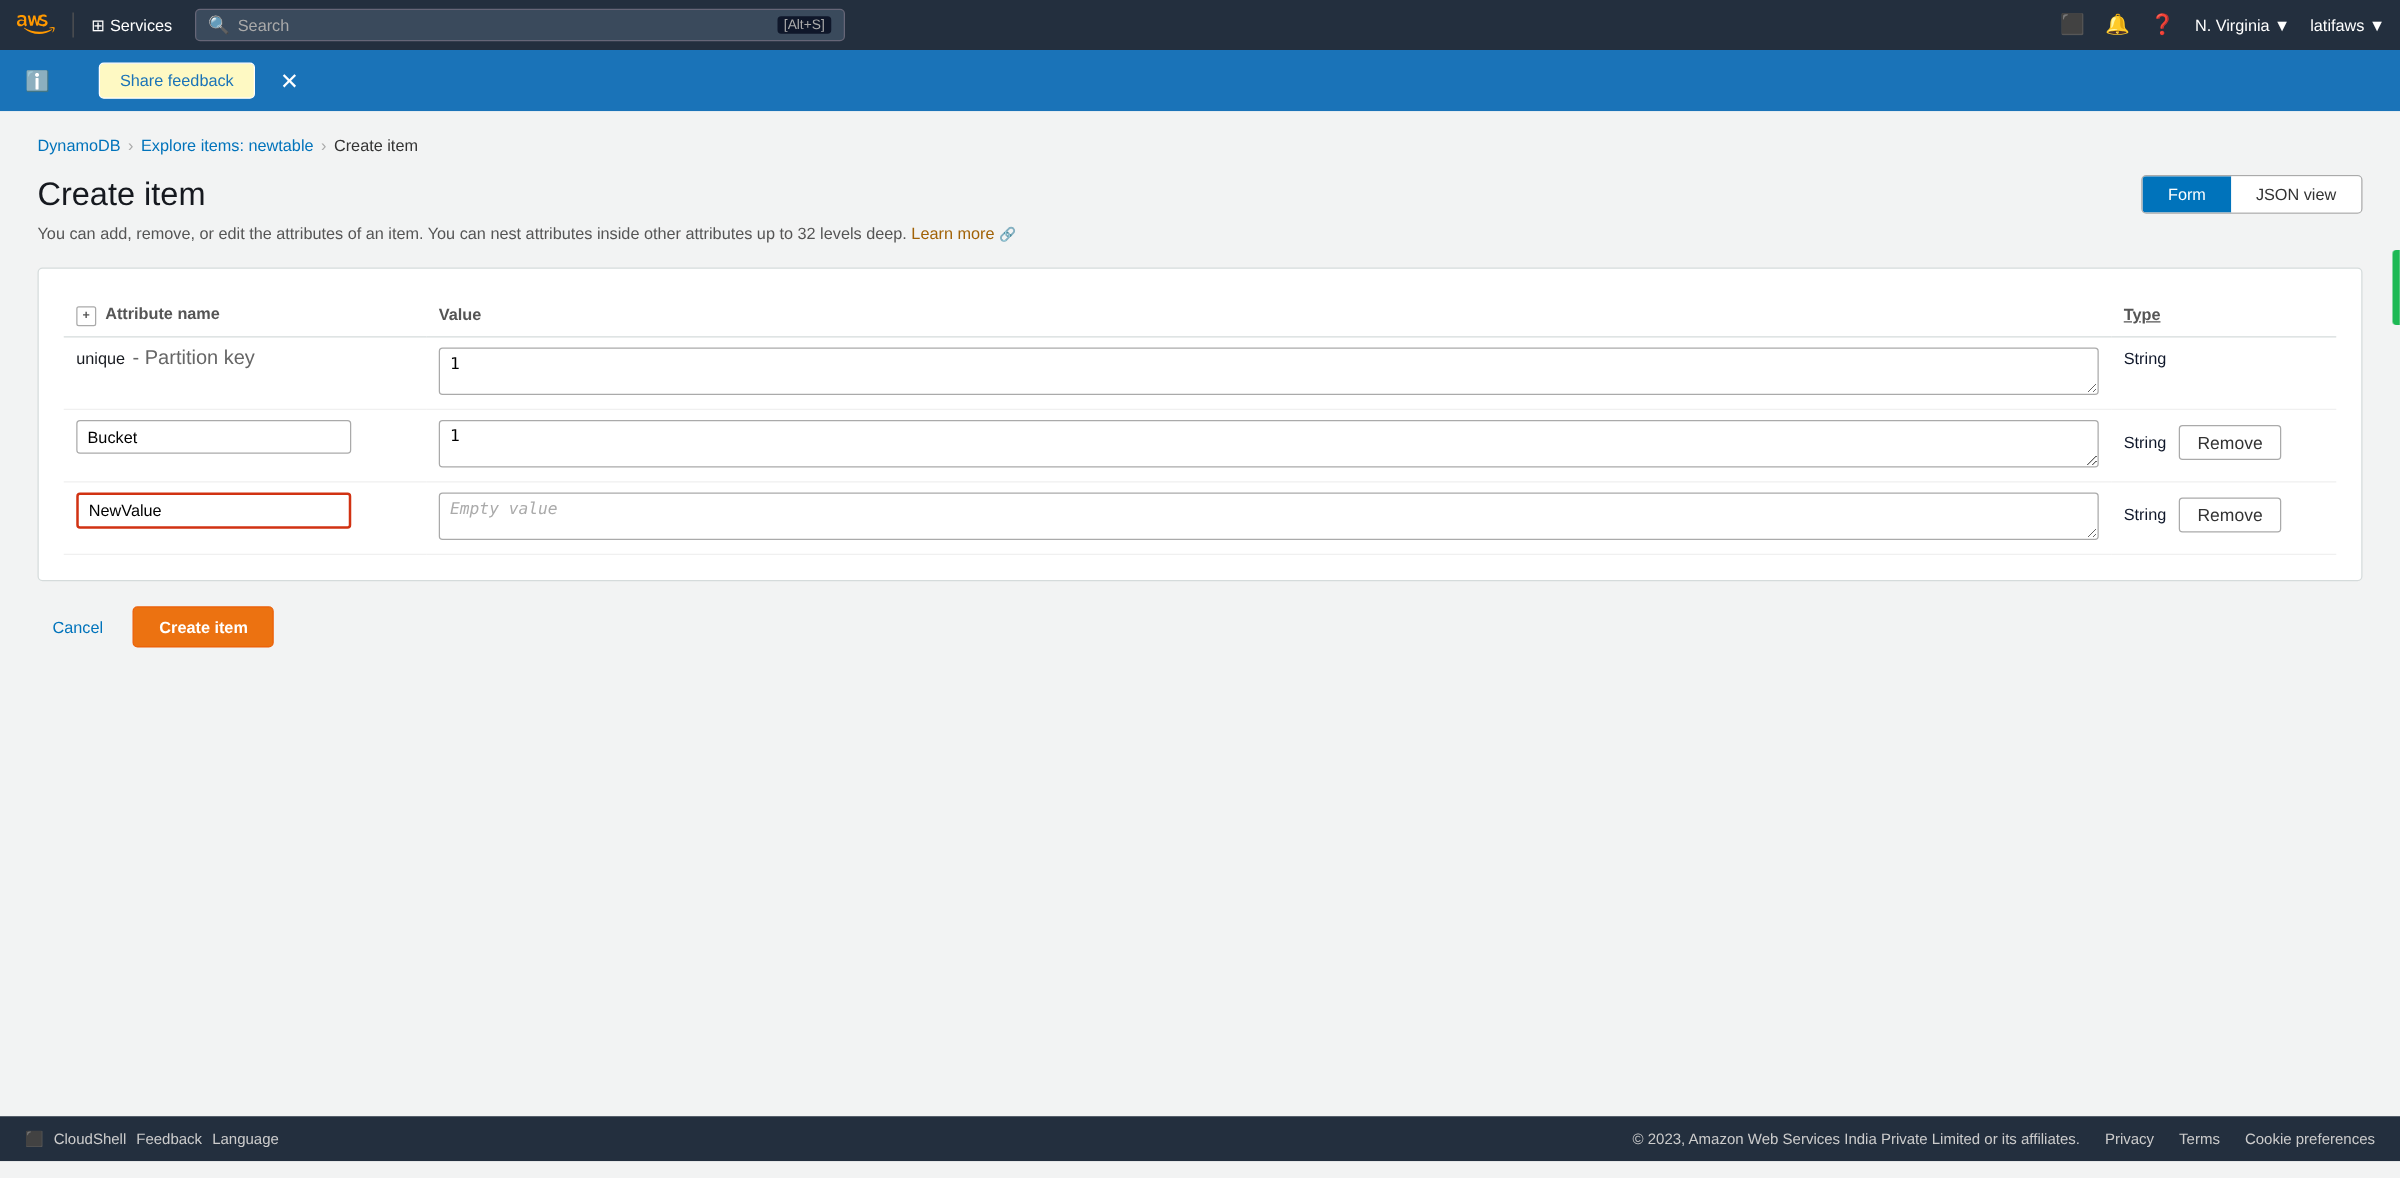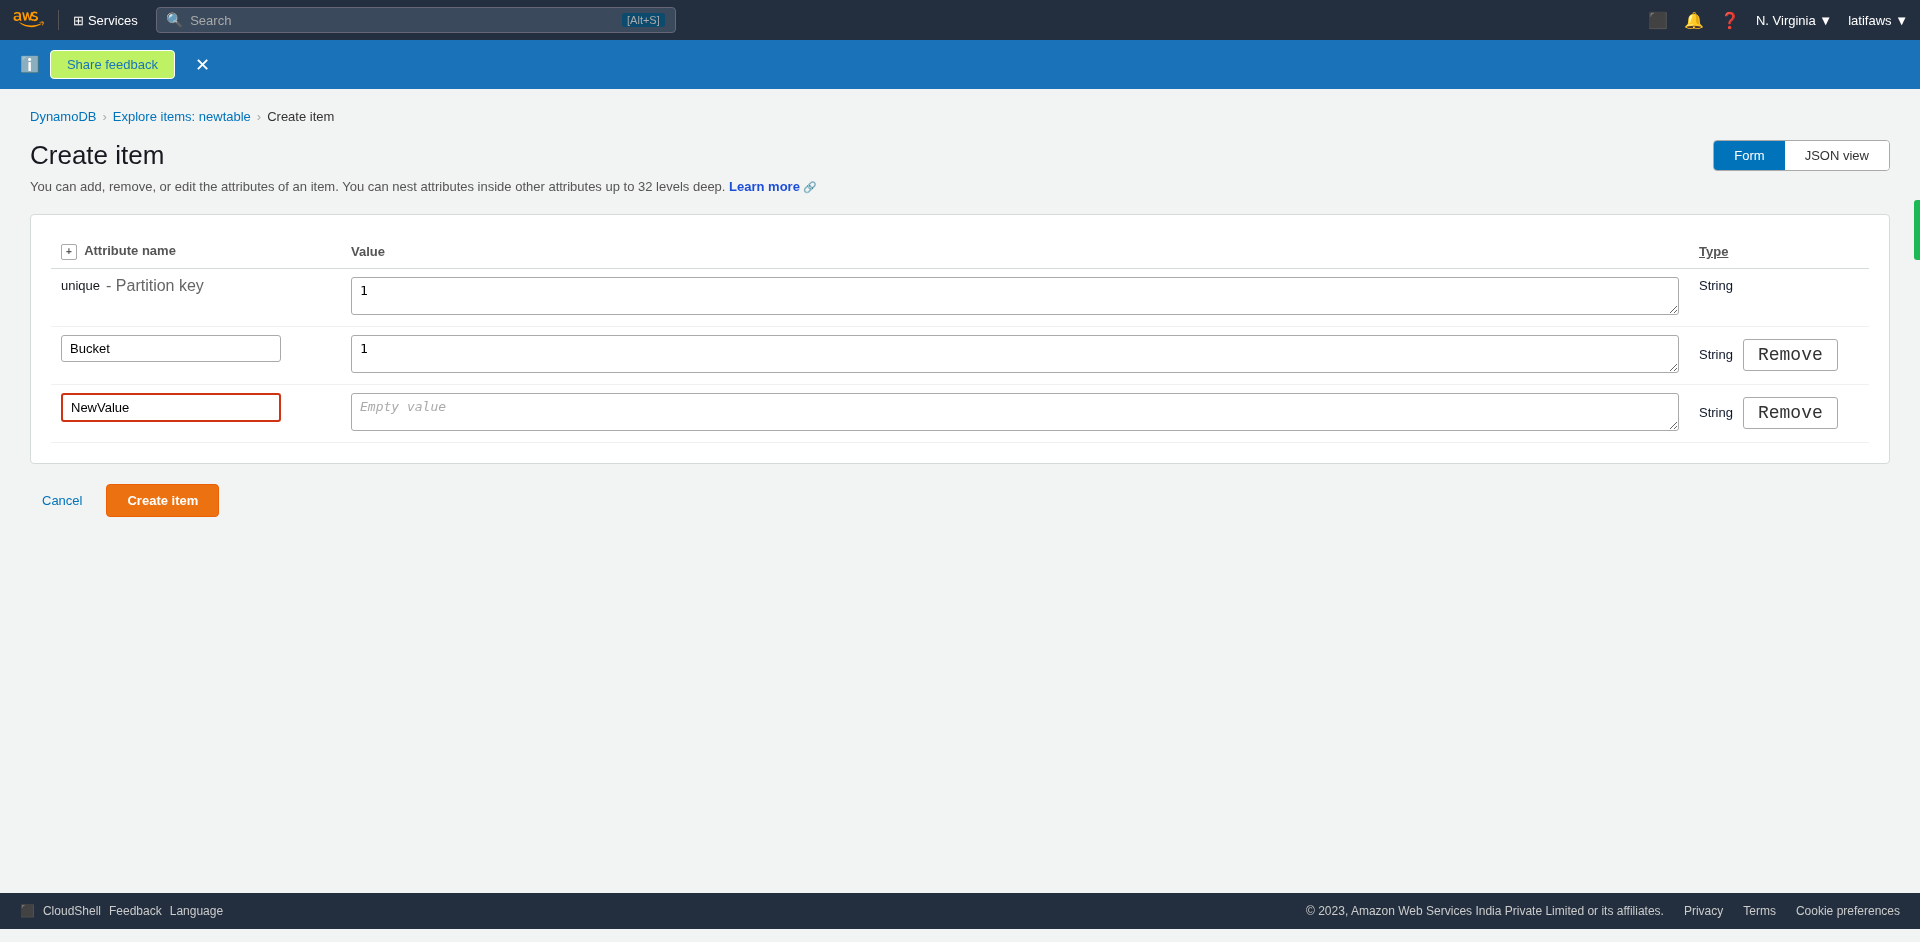--- a/index.html
+++ b/index.html
@@ -54,21 +54,21 @@
       border: none;
       outline: none;
       color: #ccc;
       font-size: 13px;
       flex: 1;
     }
     .nav-search input::placeholder { color: #aaa; }
     .nav-search-shortcut {
       color: #aaa;
       font-size: 11px;
-      background: #0c4a6e;
+      background: #0f172a;
       padding: 1px 5px;
       border-radius: 3px;
     }
     .nav-right {
       margin-left: auto;
       display: flex;
       align-items: center;
       gap: 16px;
       color: #fff;
       font-size: 13px;
@@ -87,28 +87,29 @@
       color: #fff;
       padding: 10px 20px;
       display: flex;
       align-items: center;
       gap: 10px;
     }
     .banner-text { flex: 1; }
     .banner-title { font-weight: bold; font-size: 14px; margin-bottom: 2px; }
     .banner-sub { font-size: 12px; opacity: 0.9; }
     .banner-btn {
-      background: #bef264;
+      background: #fef9c3;
       color: #1a73b8;
       border: 1px solid #fff;
       border-radius: 4px;
       padding: 6px 16px;
       font-size: 13px;
       cursor: pointer;
       white-space: nowrap;
+      margin-left: 29px;
     }
     .banner-close {
       cursor: pointer;
       font-size: 18px;
       color: #fff;
       margin-left: 10px;
     }
 
     
     .main-content {
@@ -140,23 +141,22 @@
       font-weight: 300;
       color: #16191f;
       margin-bottom: 8px;
     }
     .page-desc {
       font-size: 13px;
       color: #555;
       margin-bottom: 20px;
     }
     .page-desc a {
-      color: #1d4ed8;
+      color: #a16207;
       text-decoration: none;
-      font-weight: bold;
     }
     .view-toggle {
       display: flex;
       border: 1px solid #aaa;
       border-radius: 4px;
       overflow: hidden;
     }
     .view-btn {
       padding: 7px 20px;
       font-size: 13px;
@@ -283,24 +283,23 @@
     .attr-type {
       font-size: 13px;
       color: #0f172a;
     }
 
     .remove-btn {
       border: 1px solid #aaa;
       background: #fff;
       border-radius: 3px;
       padding: 5px 14px;
-      font-size: 18px;
+      font-size: 14px;
       cursor: pointer;
       color: #333;
-      font-family: Liberation Mono, monospace;
     }
 
     
     .action-row {
       display: flex;
       justify-content: flex-start;
       align-items: center;
       gap: 12px;
       margin-top: 20px;
     }

